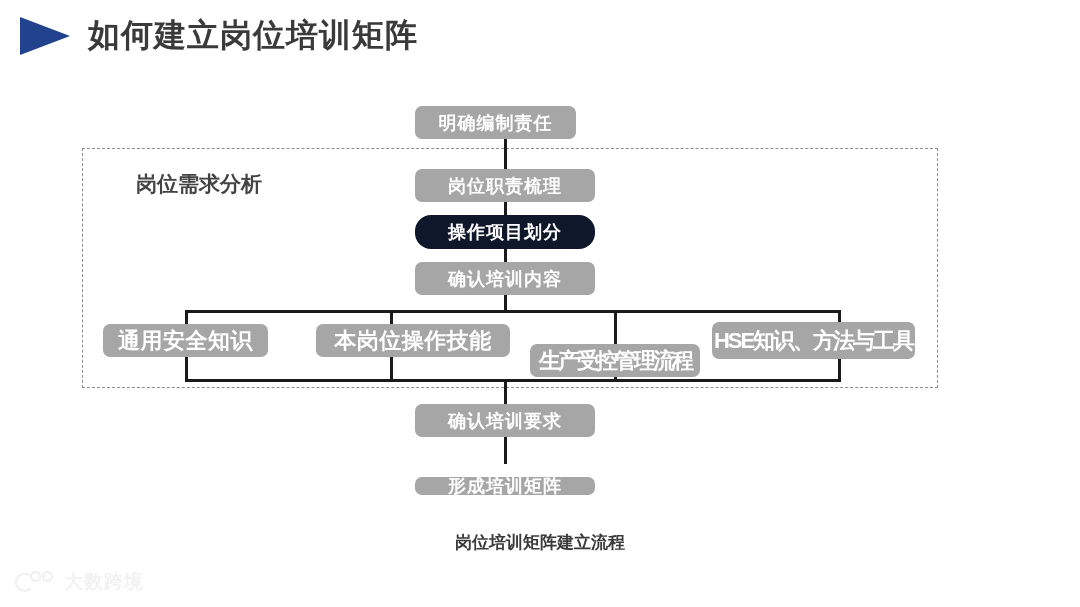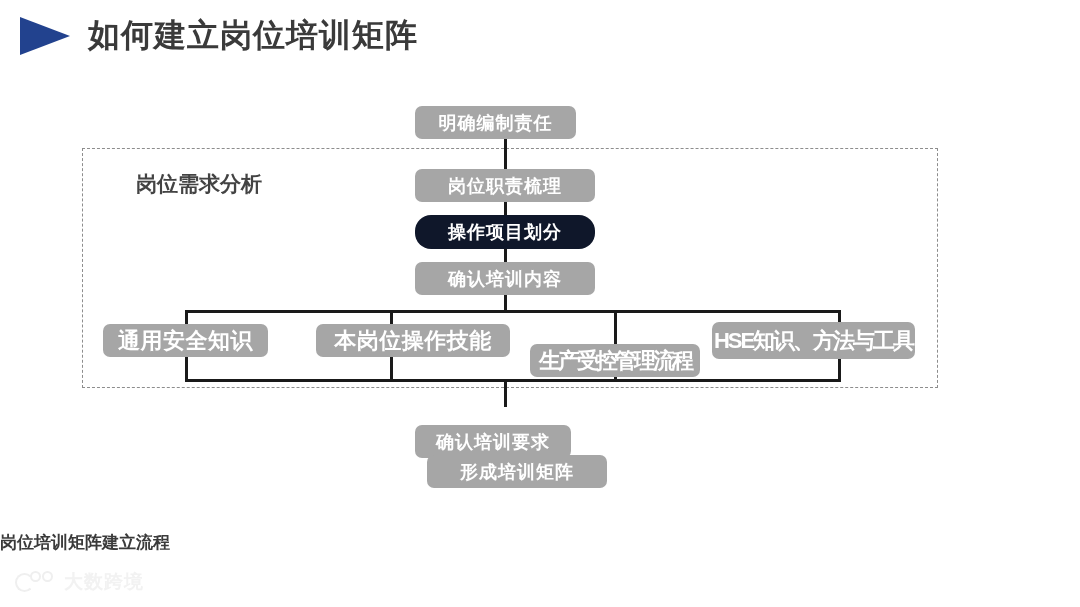--- a/index.html
+++ b/index.html
@@ -50,21 +50,21 @@
   }
   .node.center{font-size:18px;letter-spacing:1px;}
   .node.leaf{font-size:22px;letter-spacing:0.5px;}
   .node.accent{background:#0f172a;border-radius:16px;}
   .node.squeeze{letter-spacing:-3px;}
   .node.squeeze2{letter-spacing:-2px;}
 
   
   .caption{
     position:absolute;left:0;top:531px;width:1080px;
-    font-size:17px;font-weight:bold;color:#3a3a3a;
+    text-align:center;font-size:17px;font-weight:bold;color:#3a3a3a;
   }
 
   
   .watermark{
     position:absolute;left:14px;top:570px;
     display:flex;align-items:center;gap:8px;opacity:1;
   }
   .wm-mark{position:relative;width:42px;height:24px;}
   .wm-mark .c1,.wm-mark .c2{
     position:absolute;top:1px;width:11px;height:11px;border-radius:50%;
@@ -135,25 +135,25 @@
   </div>
 
   <div class="node leaf squeeze" style="left:530px;top:344px;width:170px;height:33px;border-radius:7px;">
     <span>生产受控管理流程</span>
   </div>
 
   <div class="node leaf squeeze2" style="left:712px;top:322px;width:203px;height:37px;">
     <span>HSE知识、方法与工具</span>
   </div>
 
-  <div class="node center" style="left:415px;top:404px;width:156px;height:33px;margin-top:21px;">
+  <div class="node center" style="left:415px;top:404px;width:180px;height:33px;">
     <span>确认培训要求</span>
   </div>
 
-  <div class="node center" style="left:415px;top:455px;width:180px;height:33px;margin-left:12px;">
+  <div class="node center" style="left:415px;top:477px;width:180px;height:18px;">
     <span>形成培训矩阵</span>
   </div>
 
   <div class="caption">岗位培训矩阵建立流程</div>
 
   <div class="watermark">
     <div class="wm-mark">
       <div class="arc"></div>
       <div class="c1"></div>
       <div class="c2"></div>

